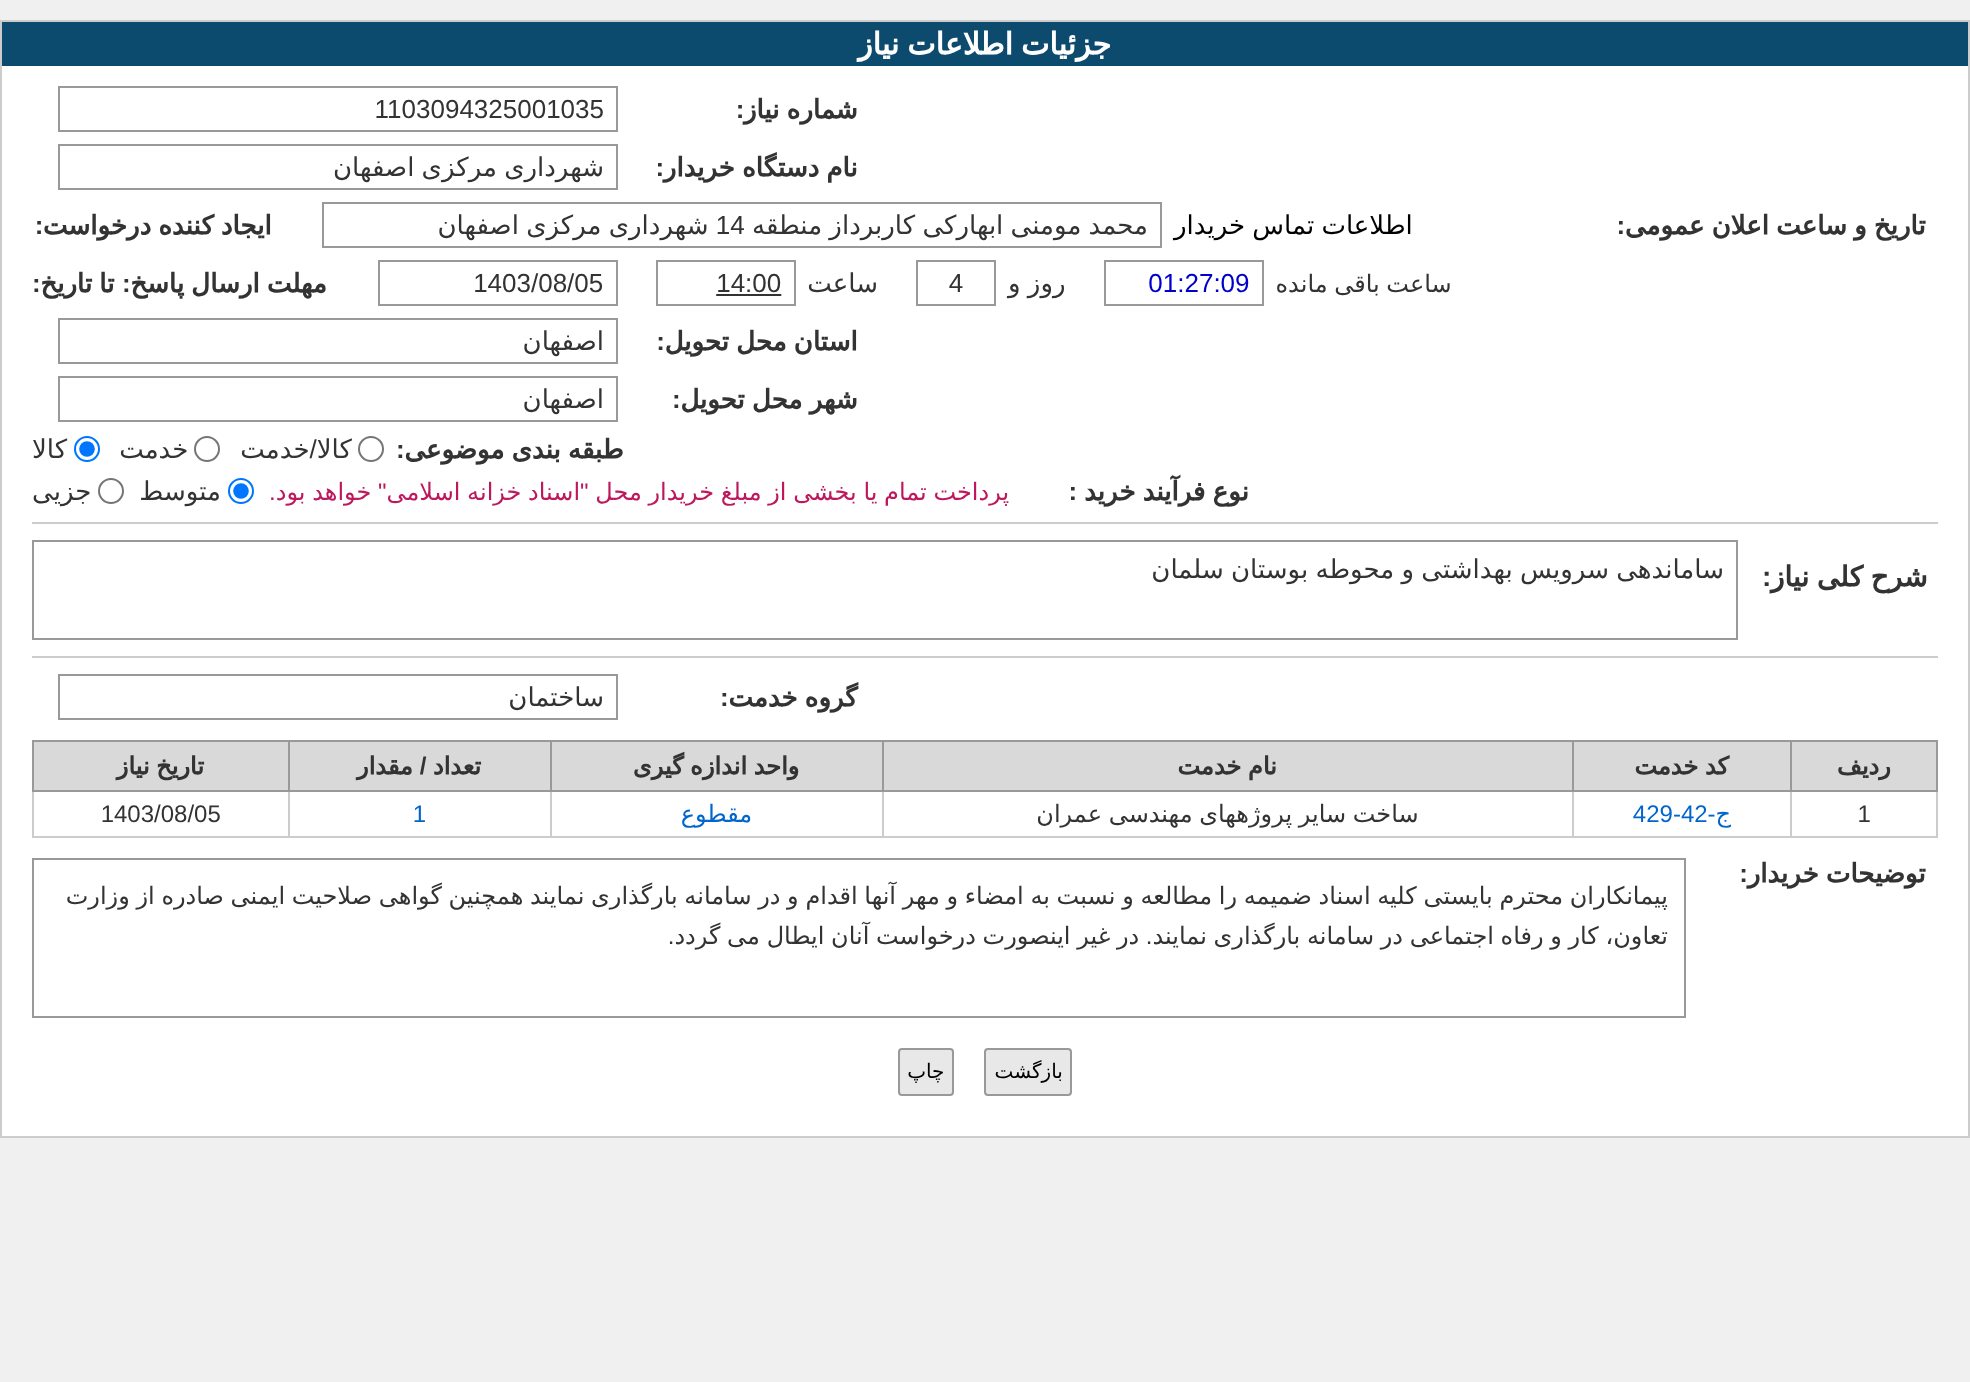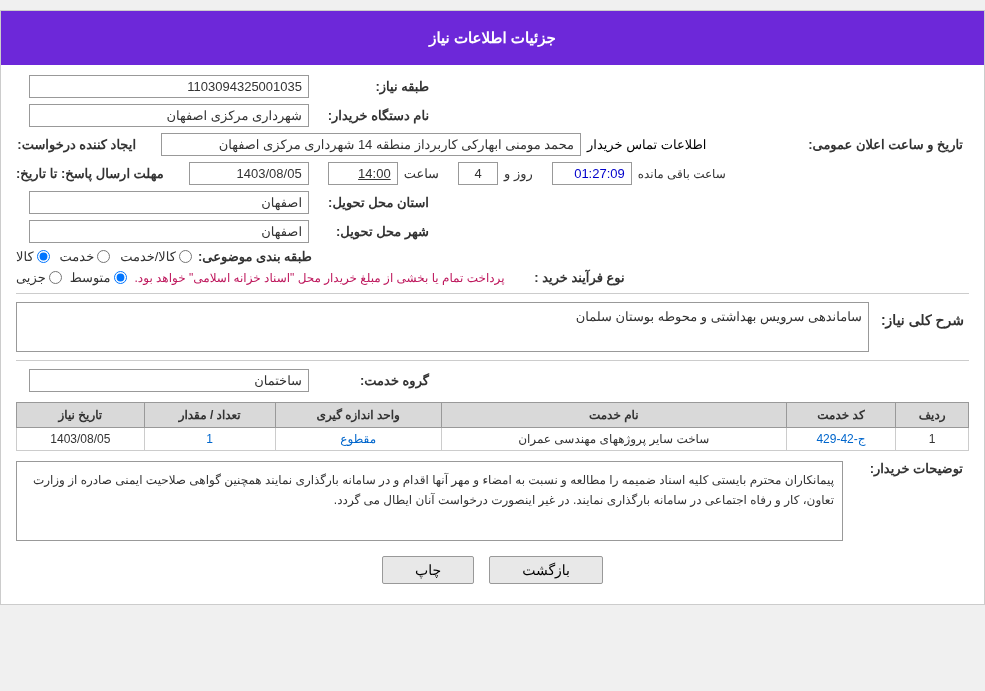--- a/index.html
+++ b/index.html
@@ -10,24 +10,24 @@
       font-size: 13px;
       color: #333;
     }
     .page-wrapper {
       max-width: 985px;
       margin: 10px auto;
       background: #fff;
       border: 1px solid #ccc;
     }
     .page-header {
-      background: #6d28d9;
+      background: #0c4a6e;
       color: #fff;
       text-align: center;
-      padding: 18px 0;
+      padding: 2px 0;
       font-size: 15px;
       font-weight: bold;
     }
     .content {
       padding: 10px 15px;
     }
     .row {
       display: flex;
       align-items: center;
       margin-bottom: 6px;
@@ -131,22 +131,22 @@
       line-height: 1.7;
       font-size: 12px;
     }
     .button-row {
       display: flex;
       justify-content: center;
       gap: 15px;
       margin: 15px 0 10px 0;
     }
     .btn {
-      padding: 5px 32px;
-      font-size: 14px;
+      padding: 5px 4px;
+      font-size: 10px;
       border: 1px solid #999;
       background: #e8e8e8;
       cursor: pointer;
       border-radius: 2px;
     }
     .inline-group {
       display: flex;
       align-items: center;
       gap: 6px;
     }
@@ -171,21 +171,21 @@
 
 <div class="page-wrapper">
 
   <div class="page-header">
     <span>جزئیات اطلاعات نیاز</span>
   </div>
 
   <div class="content">
 
     <div class="row">
-      <span class="label">طبقه نیاز:</span>
+      <span class="label">شماره نیاز:</span>
       <div class="field-box medium">1103094325001035</div>
     </div>
 
     <div class="row">
       <span class="label">نام دستگاه خریدار:</span>
       <div class="field-box medium">شهرداری مرکزی اصفهان</div>
     </div>
 
     <div class="row" style="justify-content: space-between;">
       <div class="inline-group">

